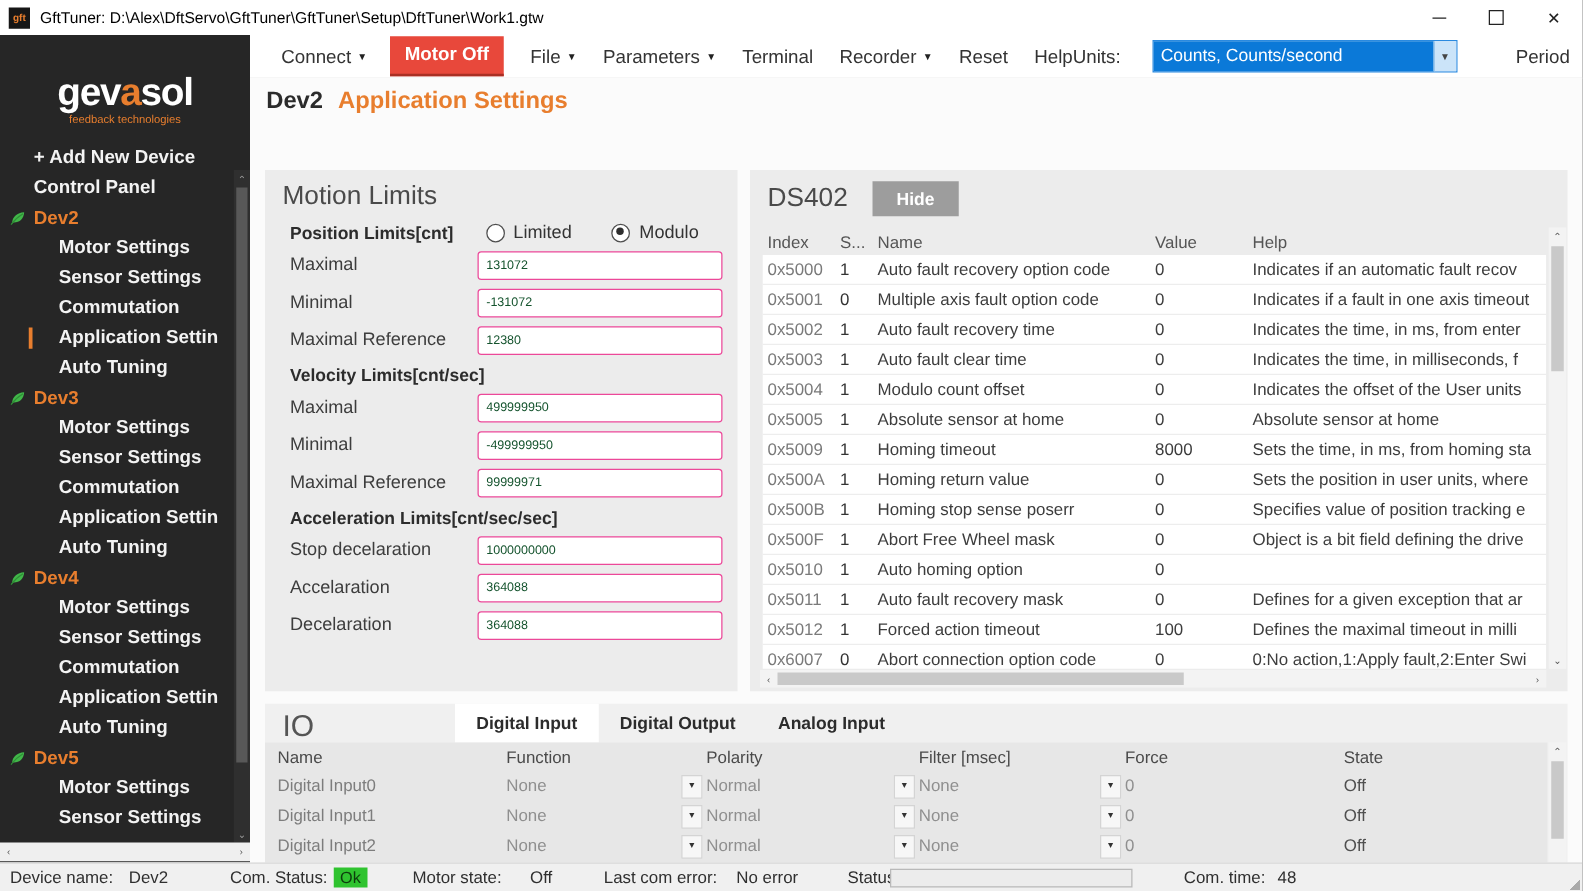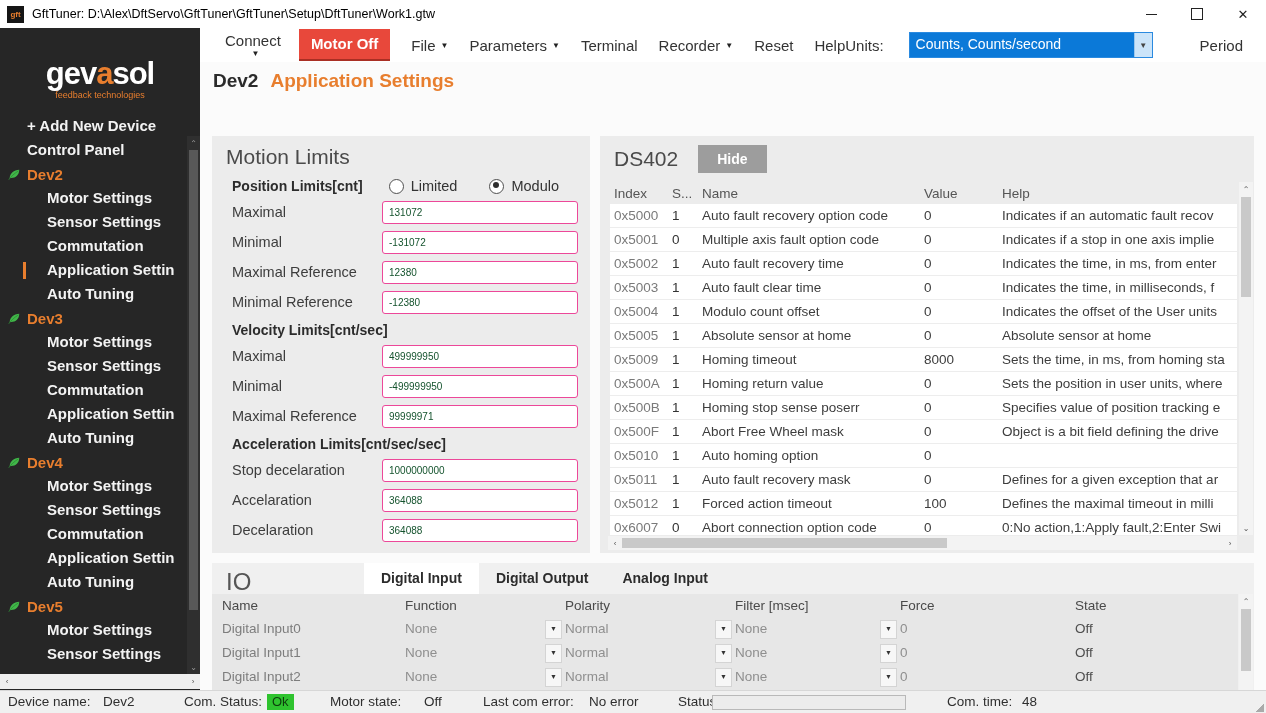--- a/index.html
+++ b/index.html
@@ -37,21 +37,21 @@
   .s-arrow{height:14px;width:100%;display:flex;align-items:center;justify-content:center;font-size:8px;color:#555;}
   .h-arrow{width:14px;height:100%;display:flex;align-items:center;justify-content:center;font-size:8px;color:#555;position:absolute;top:0;}
   .s-thumb{position:absolute;left:2px;right:2px;background:#c9c9c9;}
   .h-thumb{position:absolute;top:2px;bottom:2px;background:#c9c9c9;}
   .s-bottom{position:absolute;bottom:0;left:0;}
 
   
   .menubar{position:absolute;left:200px;top:28px;width:1066px;height:34px;background:#fff;border-bottom:1px solid #e3e3e3;
            display:flex;align-items:center;font-size:15px;color:#333;}
   .menu-item{margin-left:21px;display:flex;align-items:center;cursor:default;white-space:nowrap;}
-  .menu-item:first-child{margin-left:25px;flex-direction:column;}
+  .menu-item:first-child{margin-left:25px;}
   .caret{font-size:8px;margin-left:5px;color:#222;}
   .menu-motor-off{margin-left:18px;background:#e8483b;color:#fff;font-weight:bold;font-size:15px;padding:6px 12px 7px 12px;
                   border-bottom:2px solid #a92f24;cursor:default;white-space:nowrap;}
   .units-wrap{margin-left:auto;display:flex;align-items:center;gap:17px;}
   .units-label{margin-right:8px;color:#333;}
   .units-combo{display:flex;height:24px;border:1px solid #2a8ae0;cursor:default;}
   .units-value{background:#0b79d8;color:#fff;font-size:14px;width:218px;line-height:22px;padding-left:6px;white-space:nowrap;overflow:hidden;}
   .units-arrow{width:17px;background:#cbe4f9;display:flex;align-items:center;justify-content:center;font-size:8px;color:#444;border-left:1px solid #9cc7ec;}
   .period-label{margin:0 24px 0 30px;color:#333;}
   .period-spinner{width:13px;height:26px;border:1px solid #cfcfcf;display:flex;flex-direction:column;margin-right:1px;background:#f6f6f6;}
@@ -276,24 +276,20 @@
             <input class="ml-input" type="text" value="131072" style="">
           </div>
           <div class="ml-row">
             <span class="ml-label">Minimal</span>
             <input class="ml-input" type="text" value="-131072" style="">
           </div>
           <div class="ml-row">
             <span class="ml-label">Maximal Reference</span>
             <input class="ml-input" type="text" value="12380" style="">
           </div>
-          <div class="ml-row">
-            <span class="ml-label">Minimal Reference</span>
-            <input class="ml-input" type="text" value="-12380" style="">
-          </div>
           <div class="ml-group">
             <span>Velocity Limits[cnt/sec]</span>
           </div>
           <div class="ml-row">
             <span class="ml-label">Maximal</span>
             <input class="ml-input" type="text" value="499999950" style="">
           </div>
           <div class="ml-row">
             <span class="ml-label">Minimal</span>
             <input class="ml-input" type="text" value="-499999950" style="">
@@ -338,21 +334,21 @@
             <span class="dc c-sub">1</span>
             <span class="dc c-name">Auto fault recovery option code</span>
             <span class="dc c-value">0</span>
             <span class="dc c-help">Indicates if an automatic fault recov</span>
           </div>
           <div class="ds-row">
             <span class="dc c-index">0x5001</span>
             <span class="dc c-sub">0</span>
             <span class="dc c-name">Multiple axis fault option code</span>
             <span class="dc c-value">0</span>
-            <span class="dc c-help">Indicates if a stop in one axis implie</span>
+            <span class="dc c-help">Indicates if a fault in one axis timeout</span>
           </div>
           <div class="ds-row">
             <span class="dc c-index">0x5002</span>
             <span class="dc c-sub">1</span>
             <span class="dc c-name">Auto fault recovery time</span>
             <span class="dc c-value">0</span>
             <span class="dc c-help">Indicates the time, in ms, from enter</span>
           </div>
           <div class="ds-row">
             <span class="dc c-index">0x5003</span>

